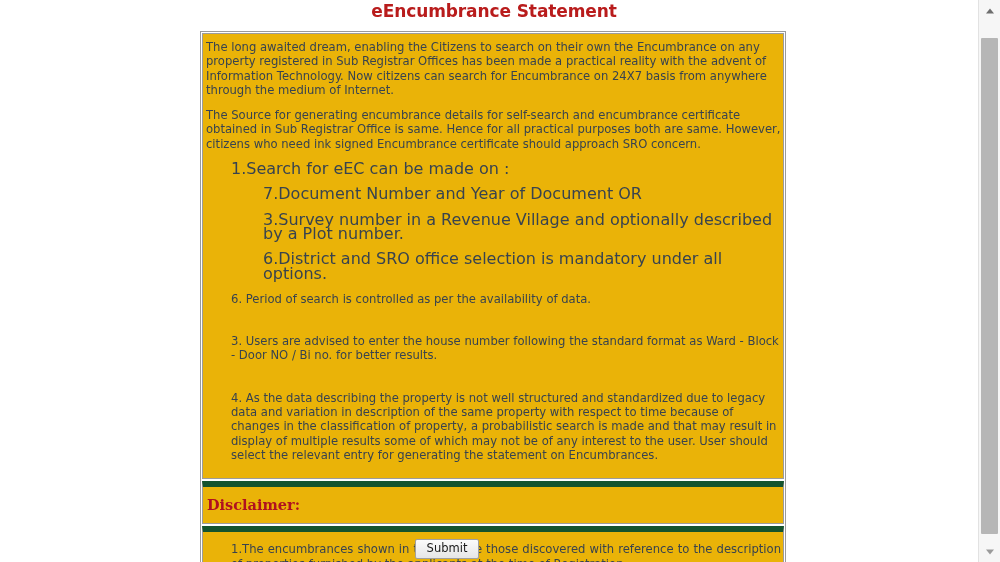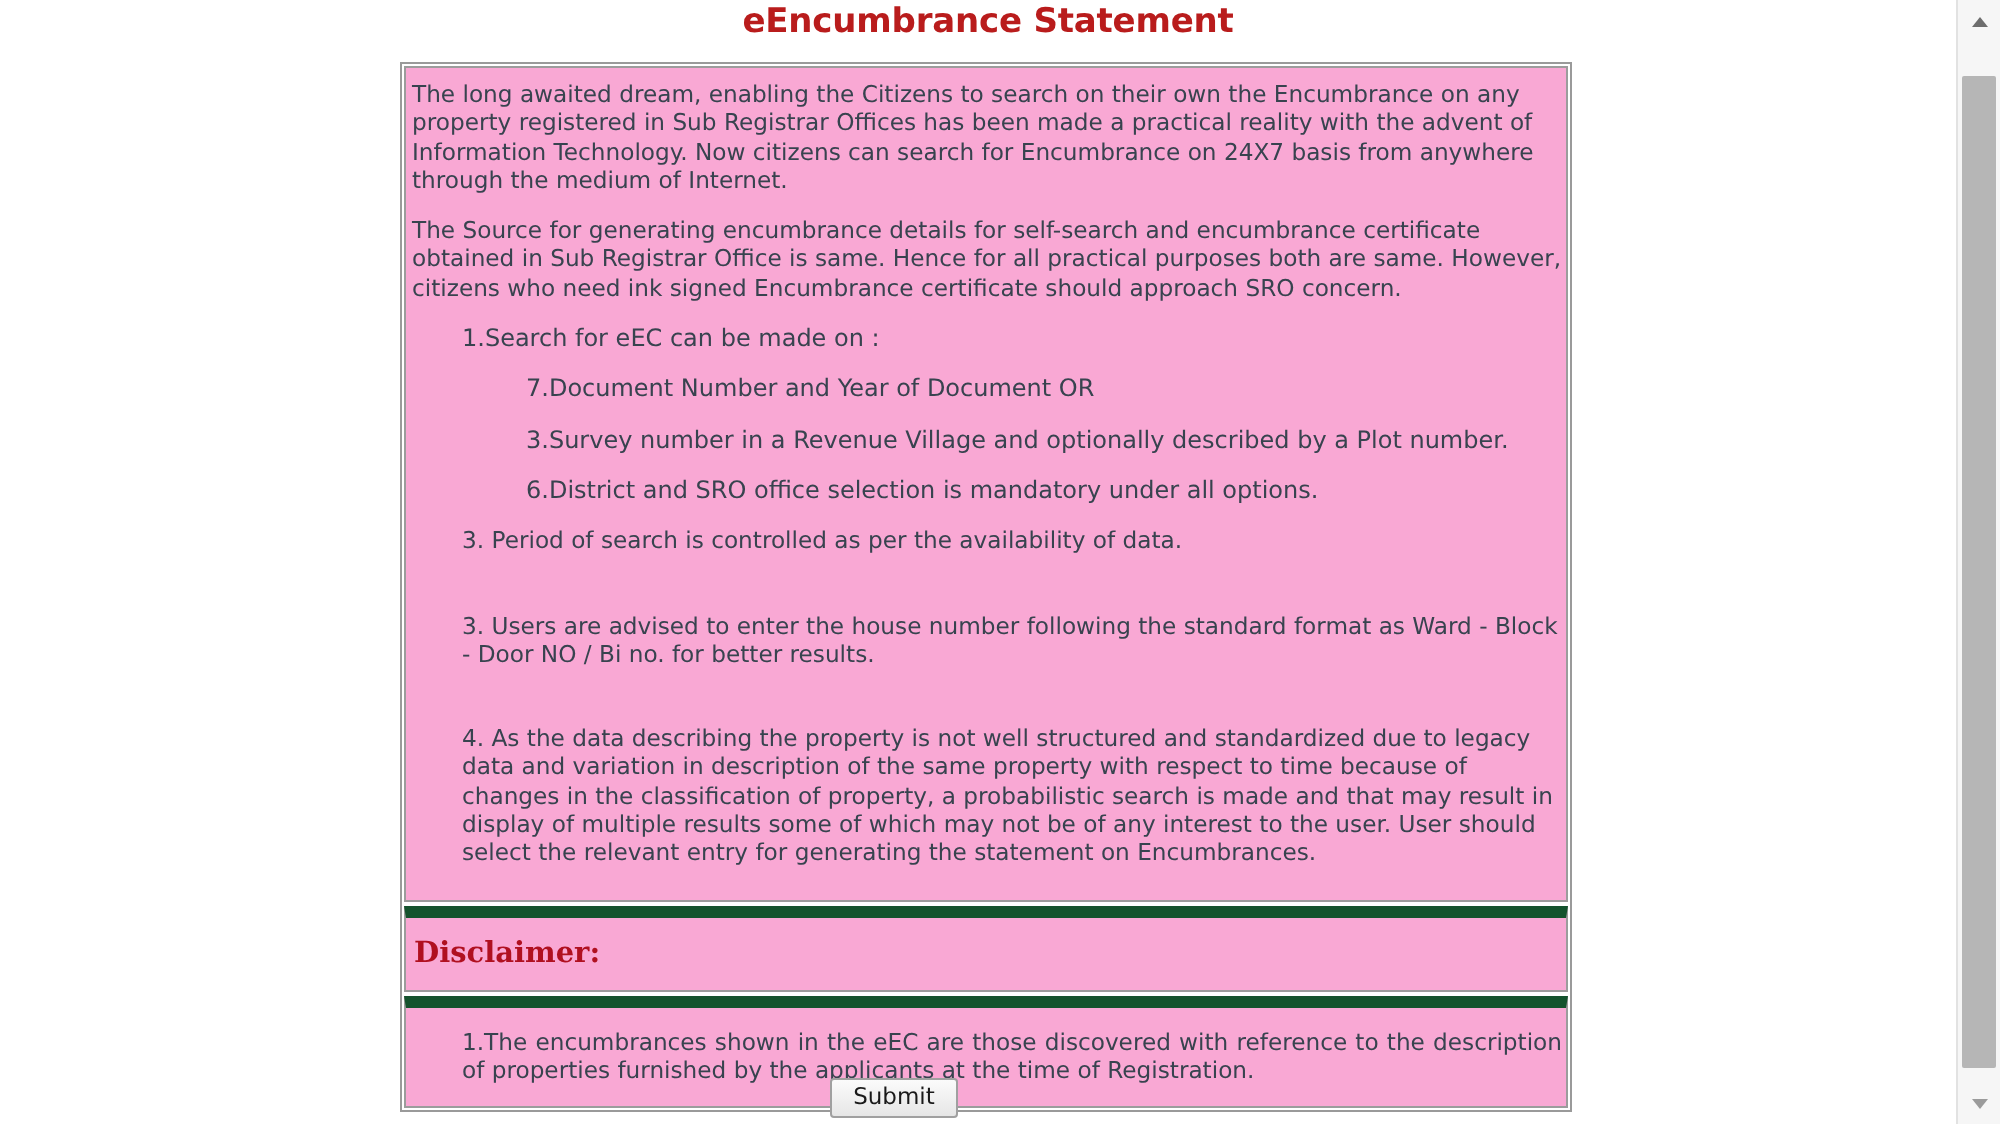--- a/index.html
+++ b/index.html
@@ -47,21 +47,21 @@
     top: 31px;
     width: 586px;
     border: 1px solid #9a9a9a;
     background: #ffffff;
     padding: 1px;
     box-sizing: border-box;
   }
 
   .panel {
     border: 1px solid #9c9c9c;
-    background: #f9a8d4;
+    background: #eab308;
     box-sizing: border-box;
   }
 
   .panel + .panel {
     border-top: 6px solid #14532d;
     margin-top: 2px;
   }
 
   
   .info-panel {
@@ -72,21 +72,21 @@
     font-size: 11.6px;
     line-height: 14.3px;
     color: #38434f;
     margin: 0 0 11px 0;
     padding: 0 1px 0 3px;
     white-space: normal;
   }
   .para:last-child { margin-bottom: 0; }
 
   .list-l1 {
-    font-size: 12px;
+    font-size: 16px;
     line-height: 14.3px;
     color: #38434f;
     margin: 0 0 11px 0;
     padding-left: 28px;
     padding-right: 1px;
   }
   .list-l2 {
     padding-left: 60px;
   }
   .list-num2 {
@@ -216,21 +216,21 @@
 
       <div class="list-l1">1.Search for eEC can be made on :</div>
 
       <div class="list-l1 list-l2">7.Document Number and Year of Document OR</div>
 
 
       <div class="list-l1 list-l2">3.Survey number in a Revenue Village and optionally described by a Plot number.</div>
 
       <div class="list-l1 list-l2">6.District and SRO office selection is mandatory under all options.</div>
 
-      <div class="list-num2">3. Period of search is controlled as per the availability of data.</div>
+      <div class="list-num2">6. Period of search is controlled as per the availability of data.</div>
 
       <div class="list-num2 list-num2-wide">3. Users are advised to enter the house number following the standard format as Ward - Block - Door NO / Bi no. for better results.</div>
 
       <div class="list-num2 list-num2-wide">4. As the data describing the property is not well structured and standardized due to legacy data and variation in description of the same property with respect to time because of changes in the classification of property, a probabilistic search is made and that may result in display of multiple results some of which may not be of any interest to the user. User should select the relevant entry for generating the statement on Encumbrances.</div>
     </div>
 
     <div class="panel disclaimer-panel">
       <div class="disclaimer-title">Disclaimer:</div>
     </div>
 

